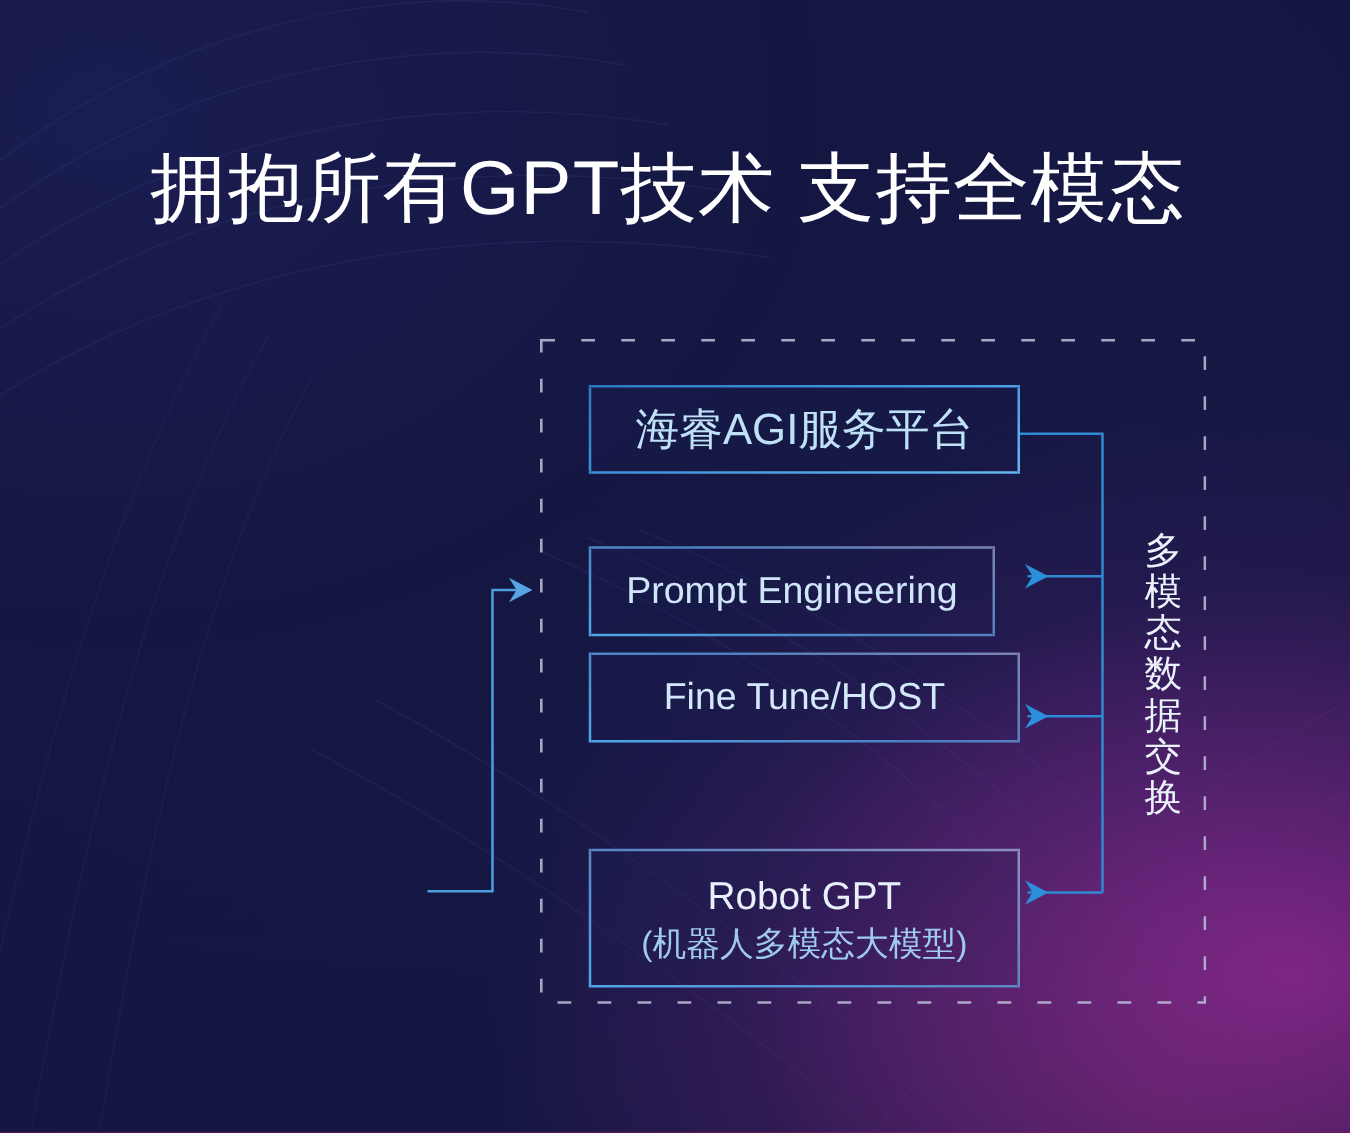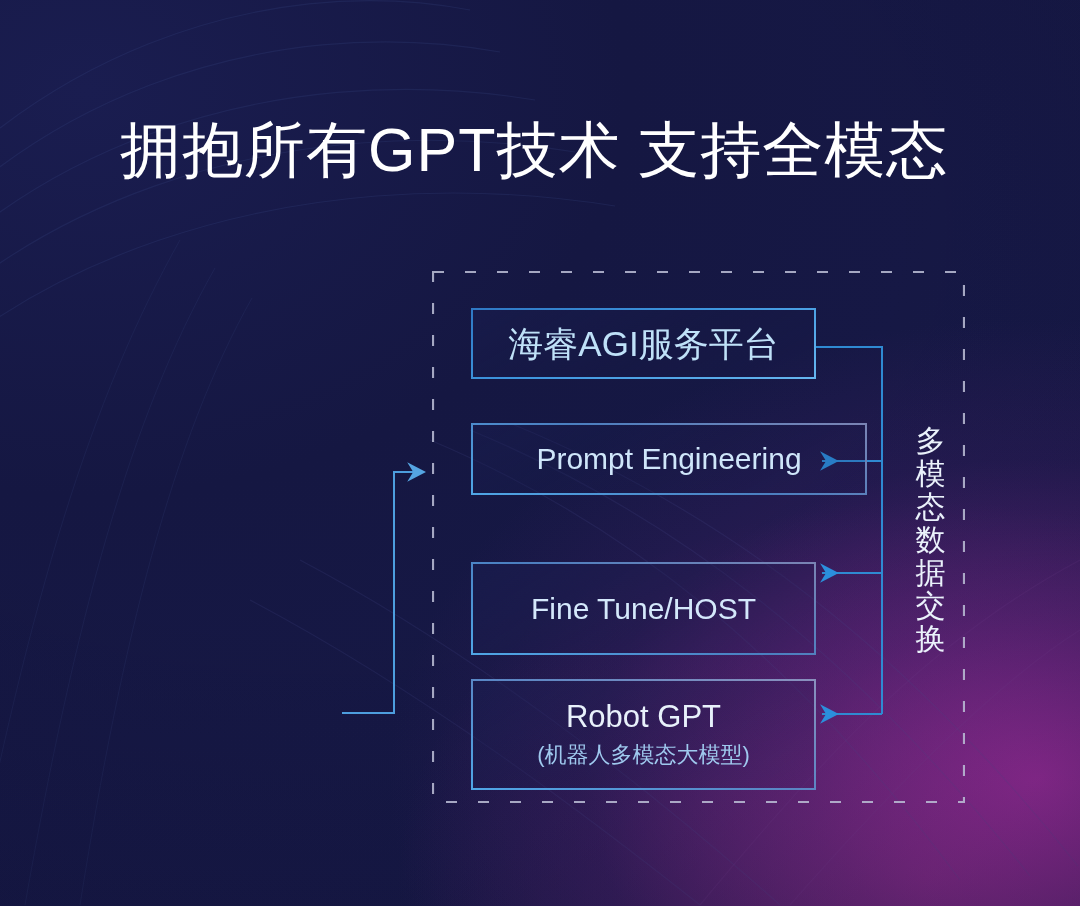--- a/index.html
+++ b/index.html
@@ -42,30 +42,30 @@
   .node{
     position:absolute;box-sizing:border-box;
     display:flex;flex-direction:column;align-items:center;justify-content:center;
     text-align:center;
     background:linear-gradient(150deg, rgba(26,31,84,.40) 0%, rgba(22,26,72,.22) 55%, rgba(30,28,84,.12) 100%);
   }
   .node .l1,.node .l2{display:block;white-space:nowrap;}
   .nd-1{left:471px;top:308px;width:345px;height:71px;
         border:2px solid;border-image:linear-gradient(160deg,#2f78c4 0%,#3e96de 45%,#66b6ef 100%) 1;}
   .nd-1 .l1{font-size:35px;line-height:42px;color:#bfe1f8;}
-  .nd-2{left:471px;top:423px;width:396px;height:72px;
+  .nd-2{left:471px;top:437px;width:325px;height:72px;
         border:2px solid;border-image:linear-gradient(200deg,#7a84b4 0%,#4b7fc0 50%,#4fa6e6 100%) 1;}
   .nd-2 .l1{font-size:30px;line-height:38px;color:#cfe6fa;}
-  .nd-3{left:471px;top:562px;width:345px;height:93px;
+  .nd-3{left:471px;top:522px;width:345px;height:72px;
         border:2px solid;border-image:linear-gradient(200deg,#7a84b4 0%,#4b7fc0 50%,#4fa6e6 100%) 1;}
   .nd-3 .l1{font-size:30px;line-height:38px;color:#d4e8fb;}
   .nd-4{left:471px;top:651px;width:345px;height:111px;
         border:2px solid;border-image:linear-gradient(200deg,#8a90bd 0%,#5a86c4 50%,#4fa6e6 100%) 1;margin-top:28px;}
   .nd-4 .l1{font-size:31px;line-height:40px;color:#e8f1fb;}
-  .nd-4 .l2{font-size:22px;line-height:36px;color:#9fc9ee;}
+  .nd-4 .l2{font-size:27px;line-height:36px;color:#9fc9ee;}
   .nd-5{left:116px;top:656px;width:226px;height:110px;
         border:2px solid;border-image:linear-gradient(200deg,#7f86b6 0%,#4f7fc0 55%,#4aa3e4 100%) 1;}
   .nd-5 .l1{font-size:29px;line-height:38px;color:#e9f1fb;}
   .nd-5 .l2{font-size:29px;line-height:38px;color:#8fc0ea;}
   
   .vcaption{
     position:absolute;left:909px;top:424px;width:44px;
     font-size:30px;line-height:33px;color:#eaf2fb;
     letter-spacing:1px;text-align:center;
   }

